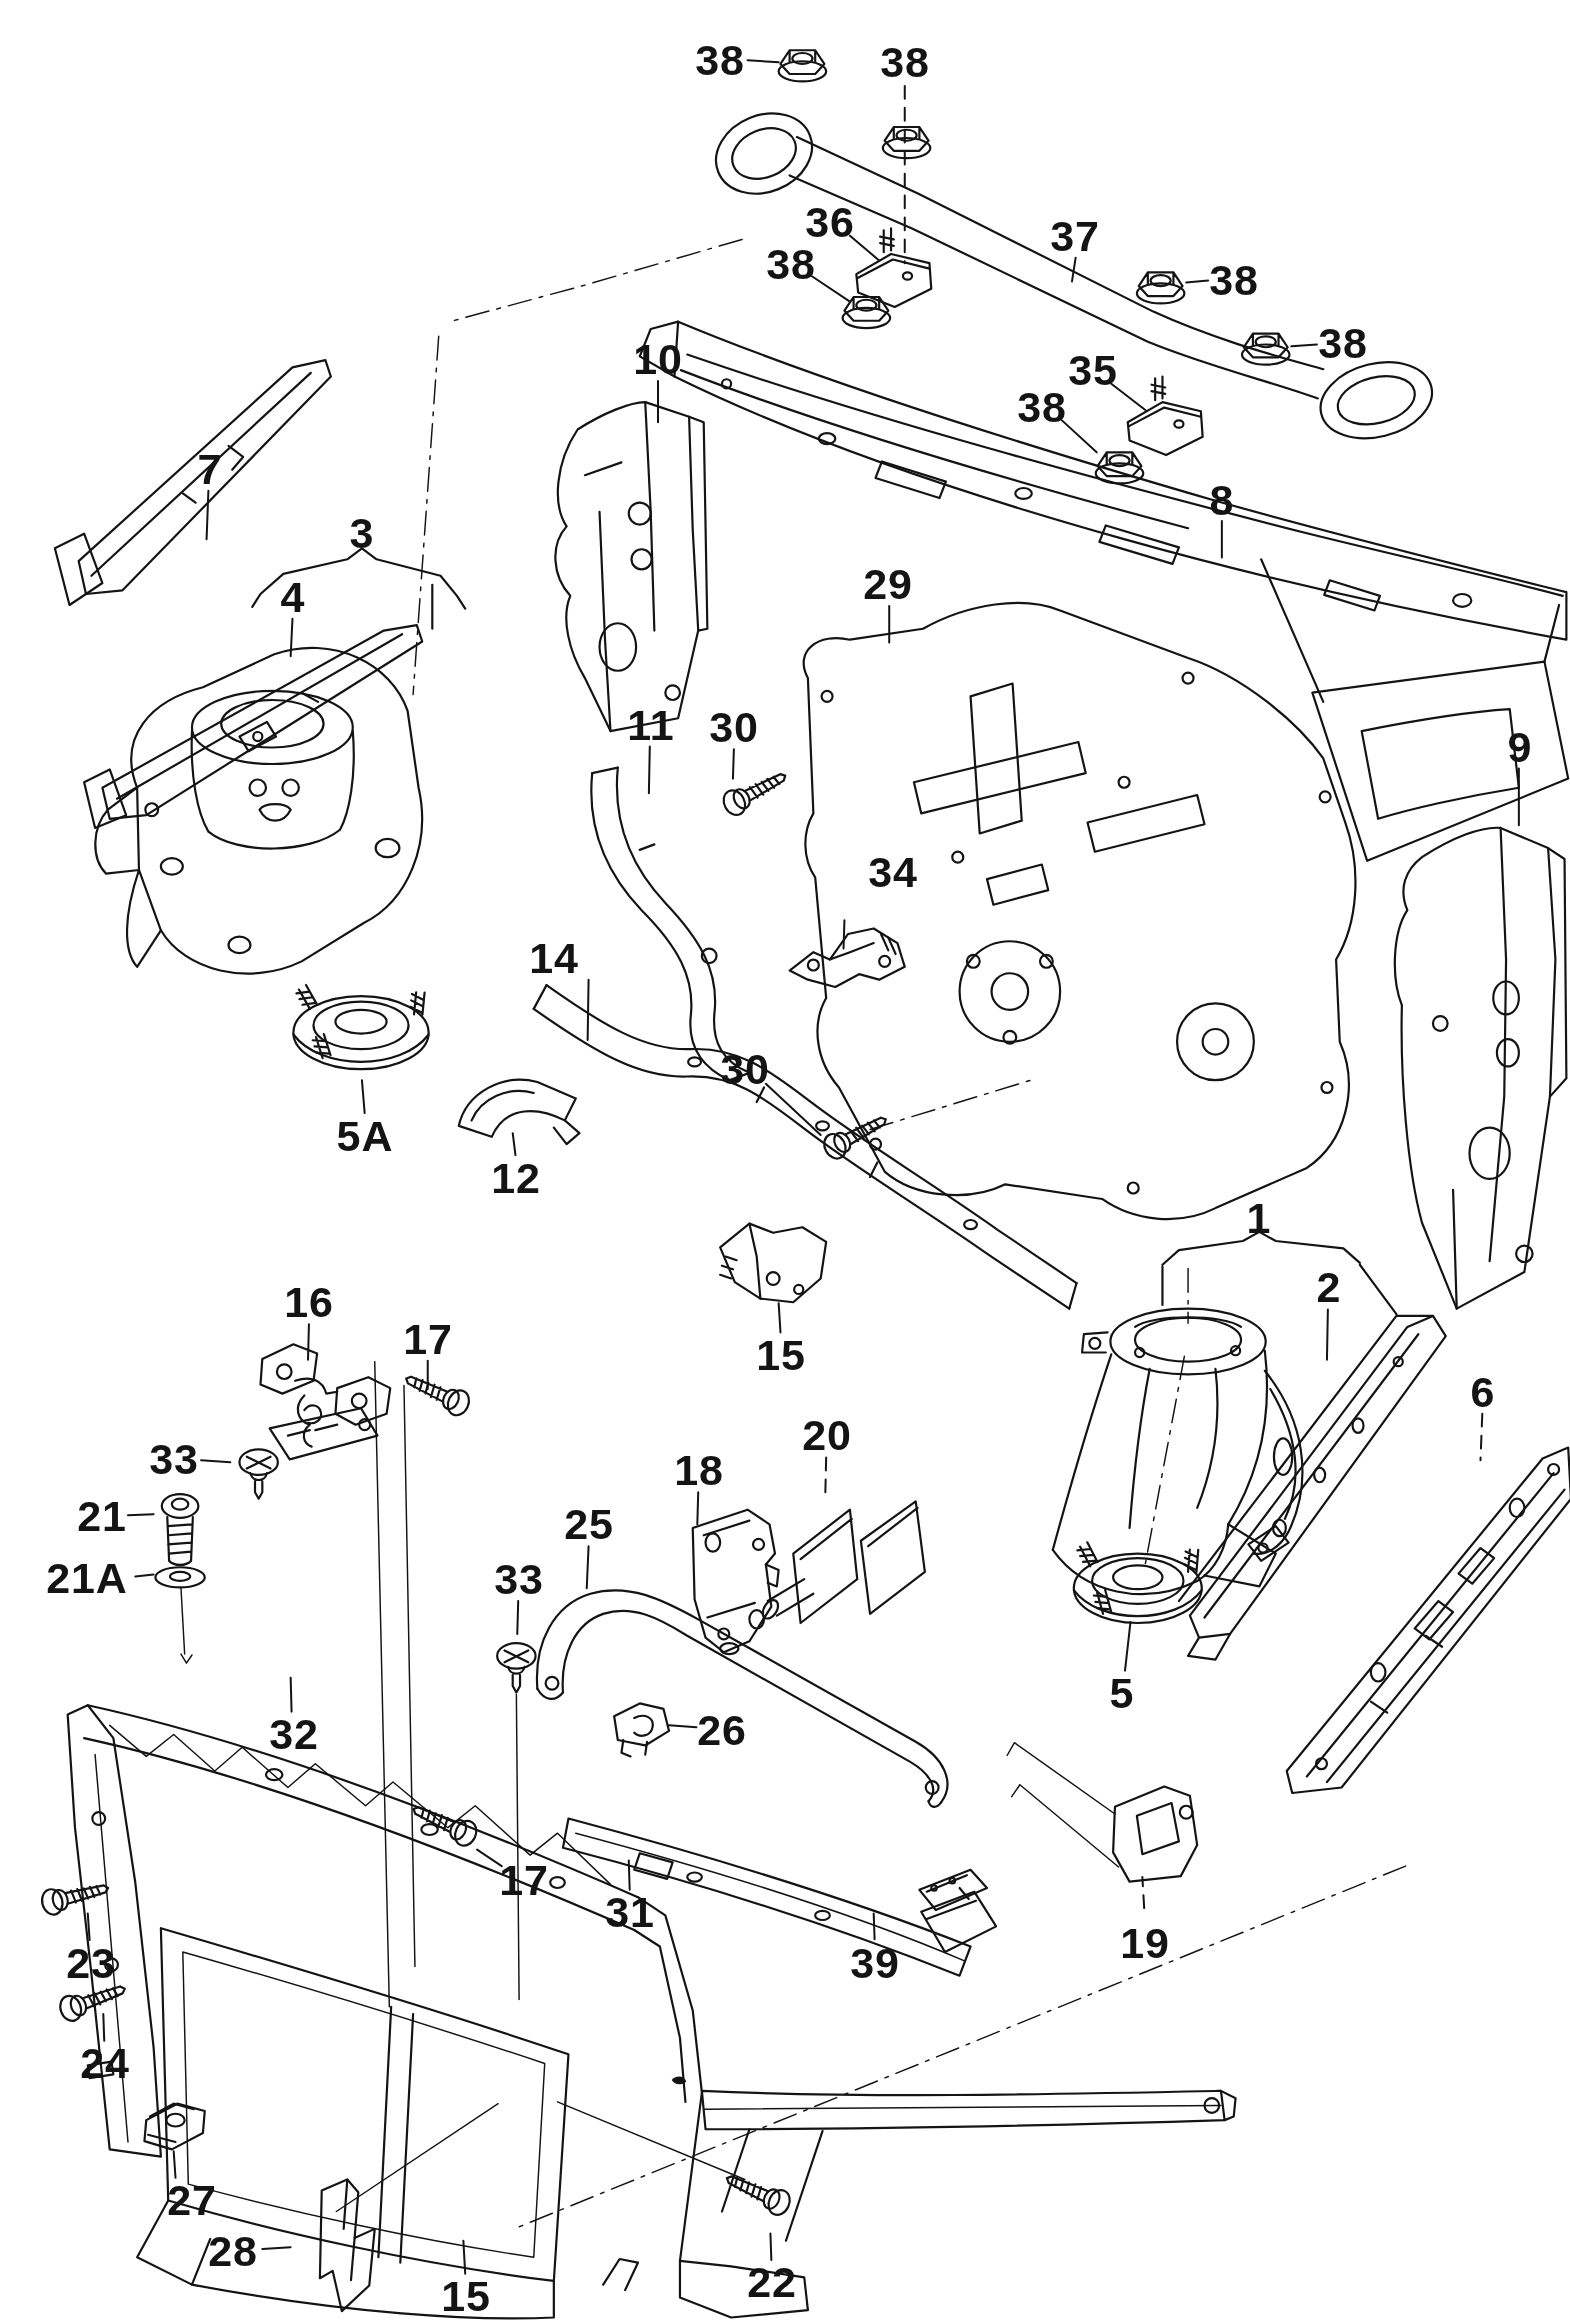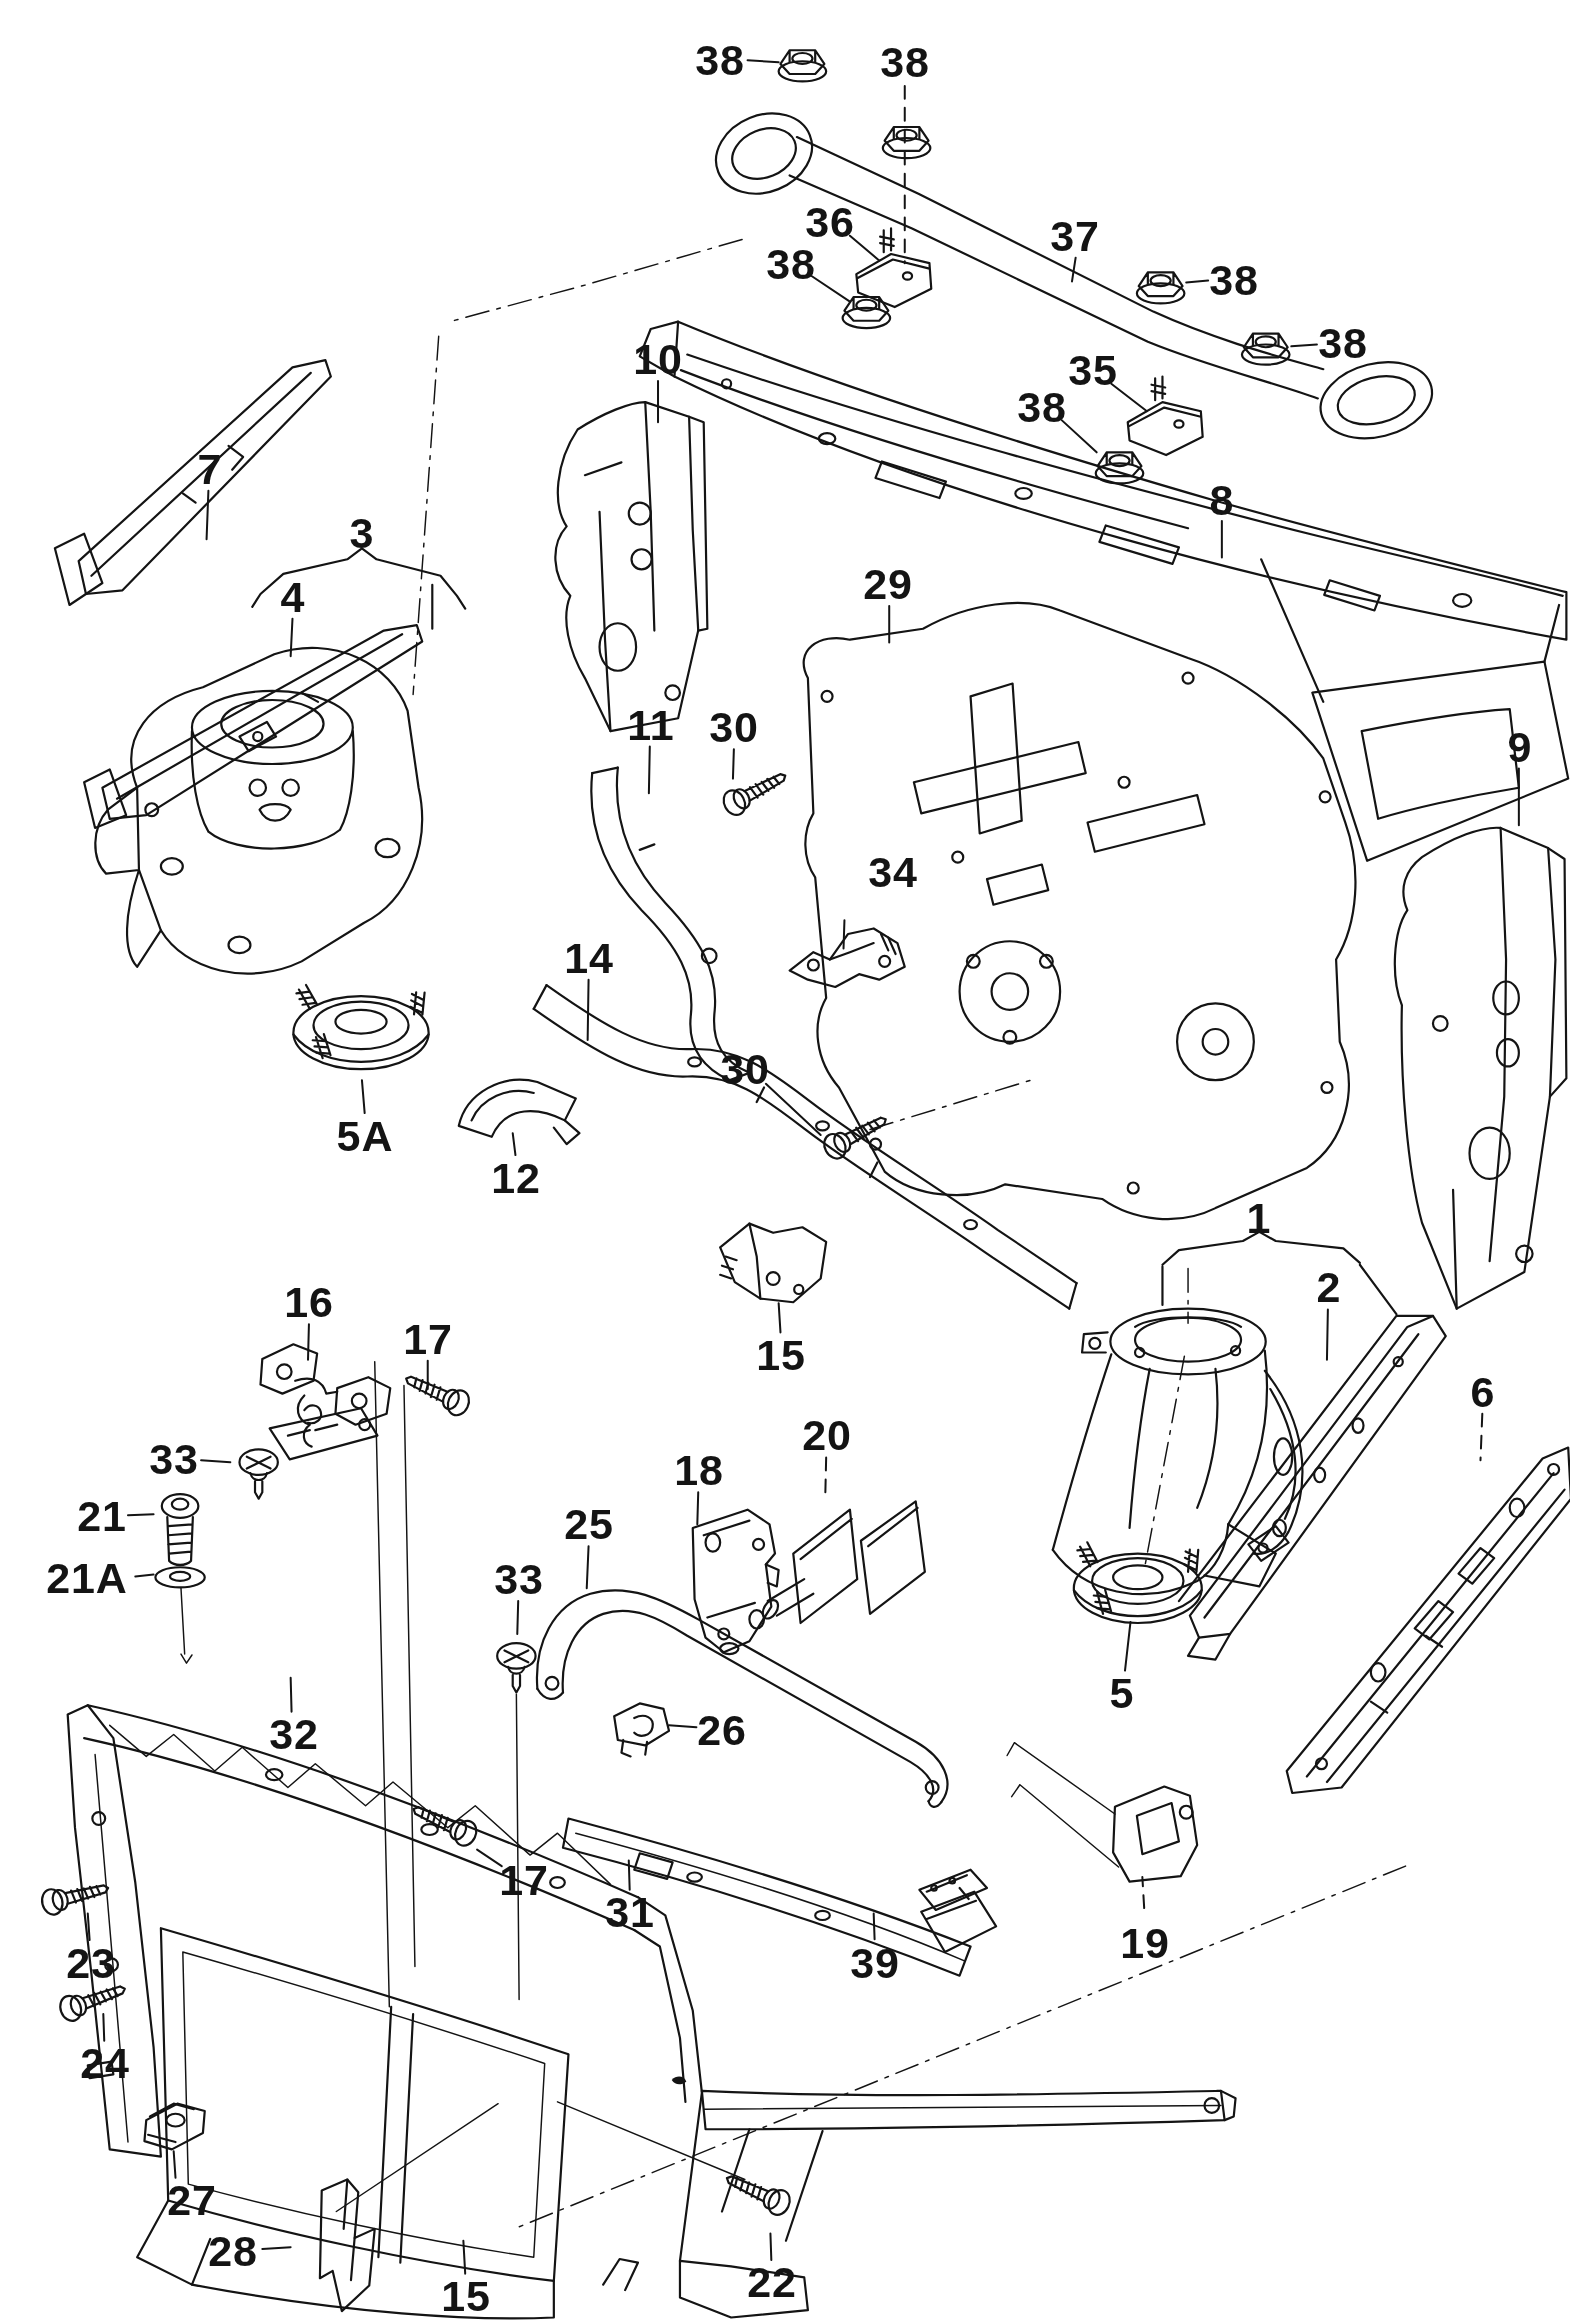--- a/index.html
+++ b/index.html
@@ -458,21 +458,21 @@
       <div class="part-label" style="left: 1222px; top: 500px;">8</div>
       <div class="part-label" style="left: 658px; top: 359px;">10</div>
       <div class="part-label" style="left: 210px; top: 469px;">7</div>
       <div class="part-label" style="left: 362px; top: 533px;">3</div>
       <div class="part-label" style="left: 293px; top: 597px;">4</div>
       <div class="part-label" style="left: 888px; top: 584px;">29</div>
       <div class="part-label" style="left: 1520px; top: 747px;">9</div>
       <div class="part-label" style="left: 651px; top: 725px;">11</div>
       <div class="part-label" style="left: 734px; top: 727px;">30</div>
       <div class="part-label" style="left: 845px; top: 872px; margin-left: 48px;">34</div>
-      <div class="part-label" style="left: 589px; top: 958px;">14</div>
+      <div class="part-label" style="left: 554px; top: 958px;">14</div>
       <div class="part-label" style="left: 745px; top: 1069px;">30</div>
       <div class="part-label" style="left: 365px; top: 1136px;">5A</div>
       <div class="part-label" style="left: 516px; top: 1178px;">12</div>
       <div class="part-label" style="left: 781px; top: 1355px;">15</div>
       <div class="part-label" style="left: 1259px; top: 1218px;">1</div>
       <div class="part-label" style="left: 1329px; top: 1287px;">2</div>
       <div class="part-label" style="left: 1483px; top: 1392px;">6</div>
       <div class="part-label" style="left: 309px; top: 1302px;">16</div>
       <div class="part-label" style="left: 428px; top: 1339px;">17</div>
       <div class="part-label" style="left: 174px; top: 1459px;">33</div>

